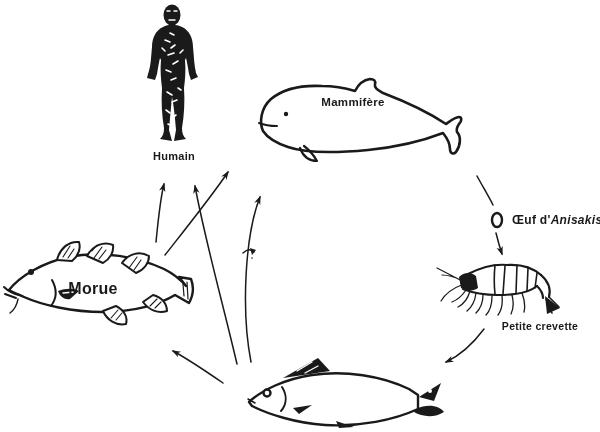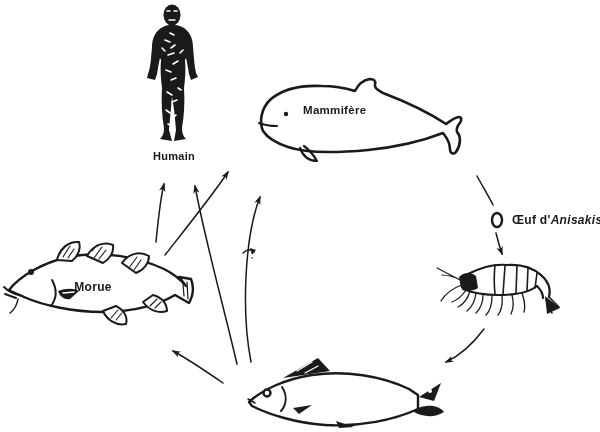--- a/index.html
+++ b/index.html
@@ -13,26 +13,26 @@
   }
   .stage svg { position: absolute; left: 0; top: 0; }
   .lbl {
     position: absolute;
     color: #1a1a1a;
     font-weight: 700;
     white-space: nowrap;
     letter-spacing: 0.3px;
   }
   .lbl-humain    { left: 134px; top: 150px; width: 80px;  text-align: center; font-size: 11px; }
-  .lbl-mammifere { left: 303px; top: 104px; width: 100px; text-align: left; font-size: 11.5px; }
+  .lbl-mammifere { left: 303px; top: 96px; width: 100px; text-align: center; font-size: 11.5px; }
   .lbl-oeuf      { left: 512px; top: 213px; font-size: 12px; }
   .lbl-oeuf em   { font-style: italic; }
   .lbl-crevette  { left: 480px; top: 320px; width: 120px; text-align: center; font-size: 10.5px; }
   .lbl-hareng    { left: 297px; top: 396px; width: 80px;  text-align: center; font-size: 12px; }
-  .lbl-morue     { left: 53px;  top: 280px; width: 80px;  text-align: center; font-size: 12px; }
+  .lbl-morue     { left: 53px;  top: 280px; width: 80px;  text-align: center; font-size: 16px; }
 
   .ink   { stroke: #1a1a1a; fill: none; stroke-linecap: round; stroke-linejoin: round; }
   .inkf  { fill: #1a1a1a; stroke: none; }
   .paper { fill: #ffffff; }
   .wht   { stroke: #ffffff; fill: none; stroke-linecap: round; }
 </style>
 </head>
 <body>
 
 <div class="stage">
@@ -139,14 +139,15 @@
     <g>
       <path class="ink" stroke-width="1.5" d="M243,253 C247,249 251,249 254,252"></path>
       <path class="inkf" d="M256,250 L250,248 L252,255 Z"></path>
       <circle class="inkf" cx="252" cy="258" r="0.8"></circle>
     </g>
   </svg>
 
   <div class="lbl lbl-humain">Humain</div>
   <div class="lbl lbl-mammifere">Mammifère</div>
   <div class="lbl lbl-oeuf"><span>Œuf d'</span><em>Anisakis</em></div>
+  <div class="lbl lbl-crevette">Petite crevette</div>
   <div class="lbl lbl-morue">Morue</div>
 </div>
 
 </body></html>

